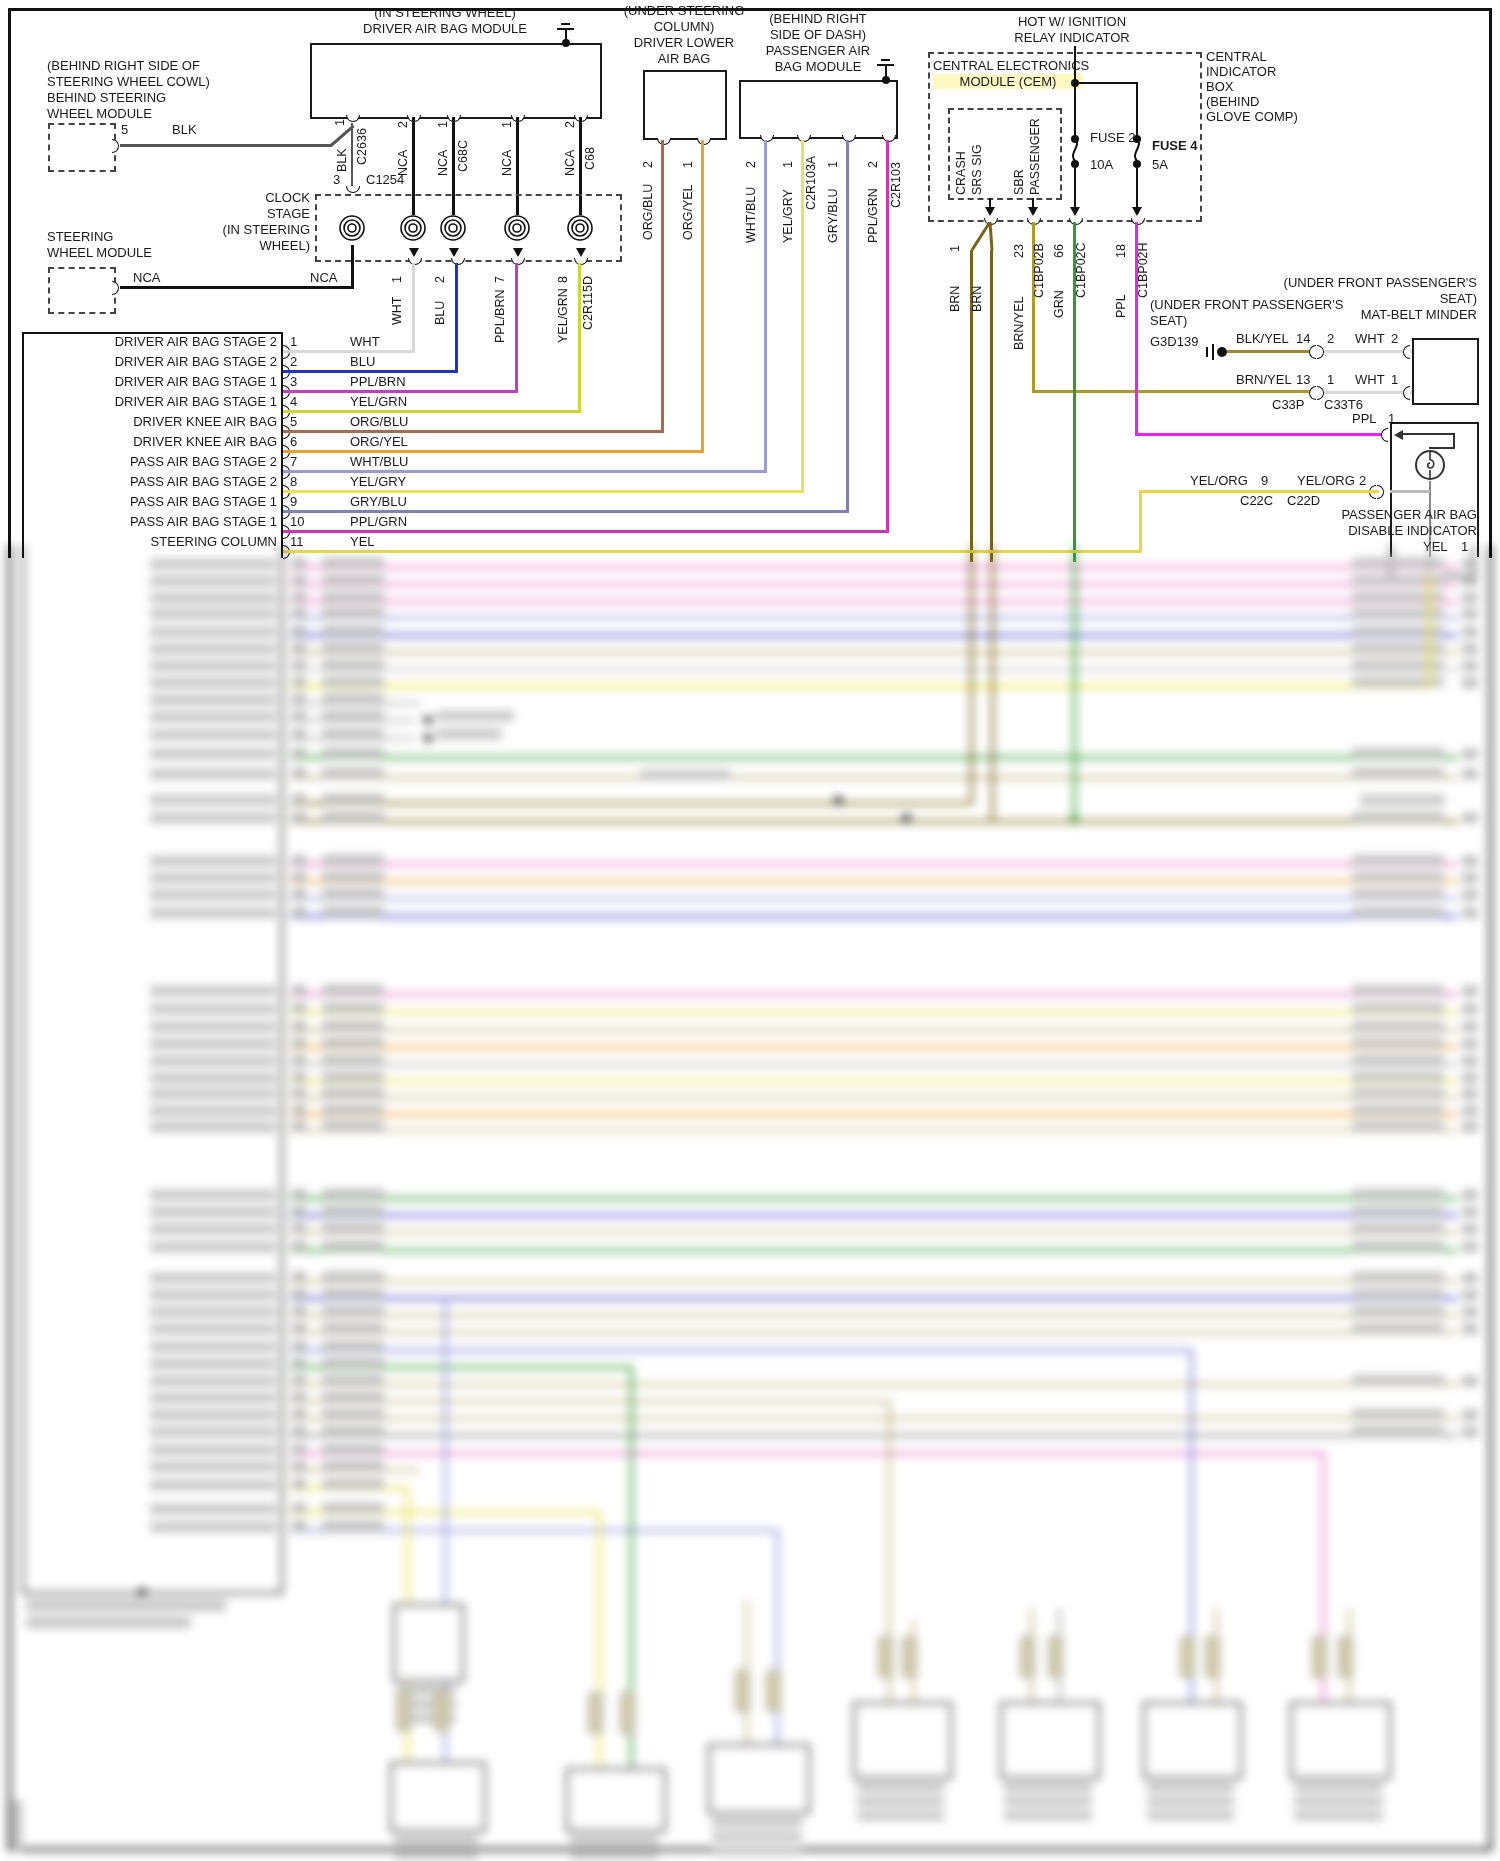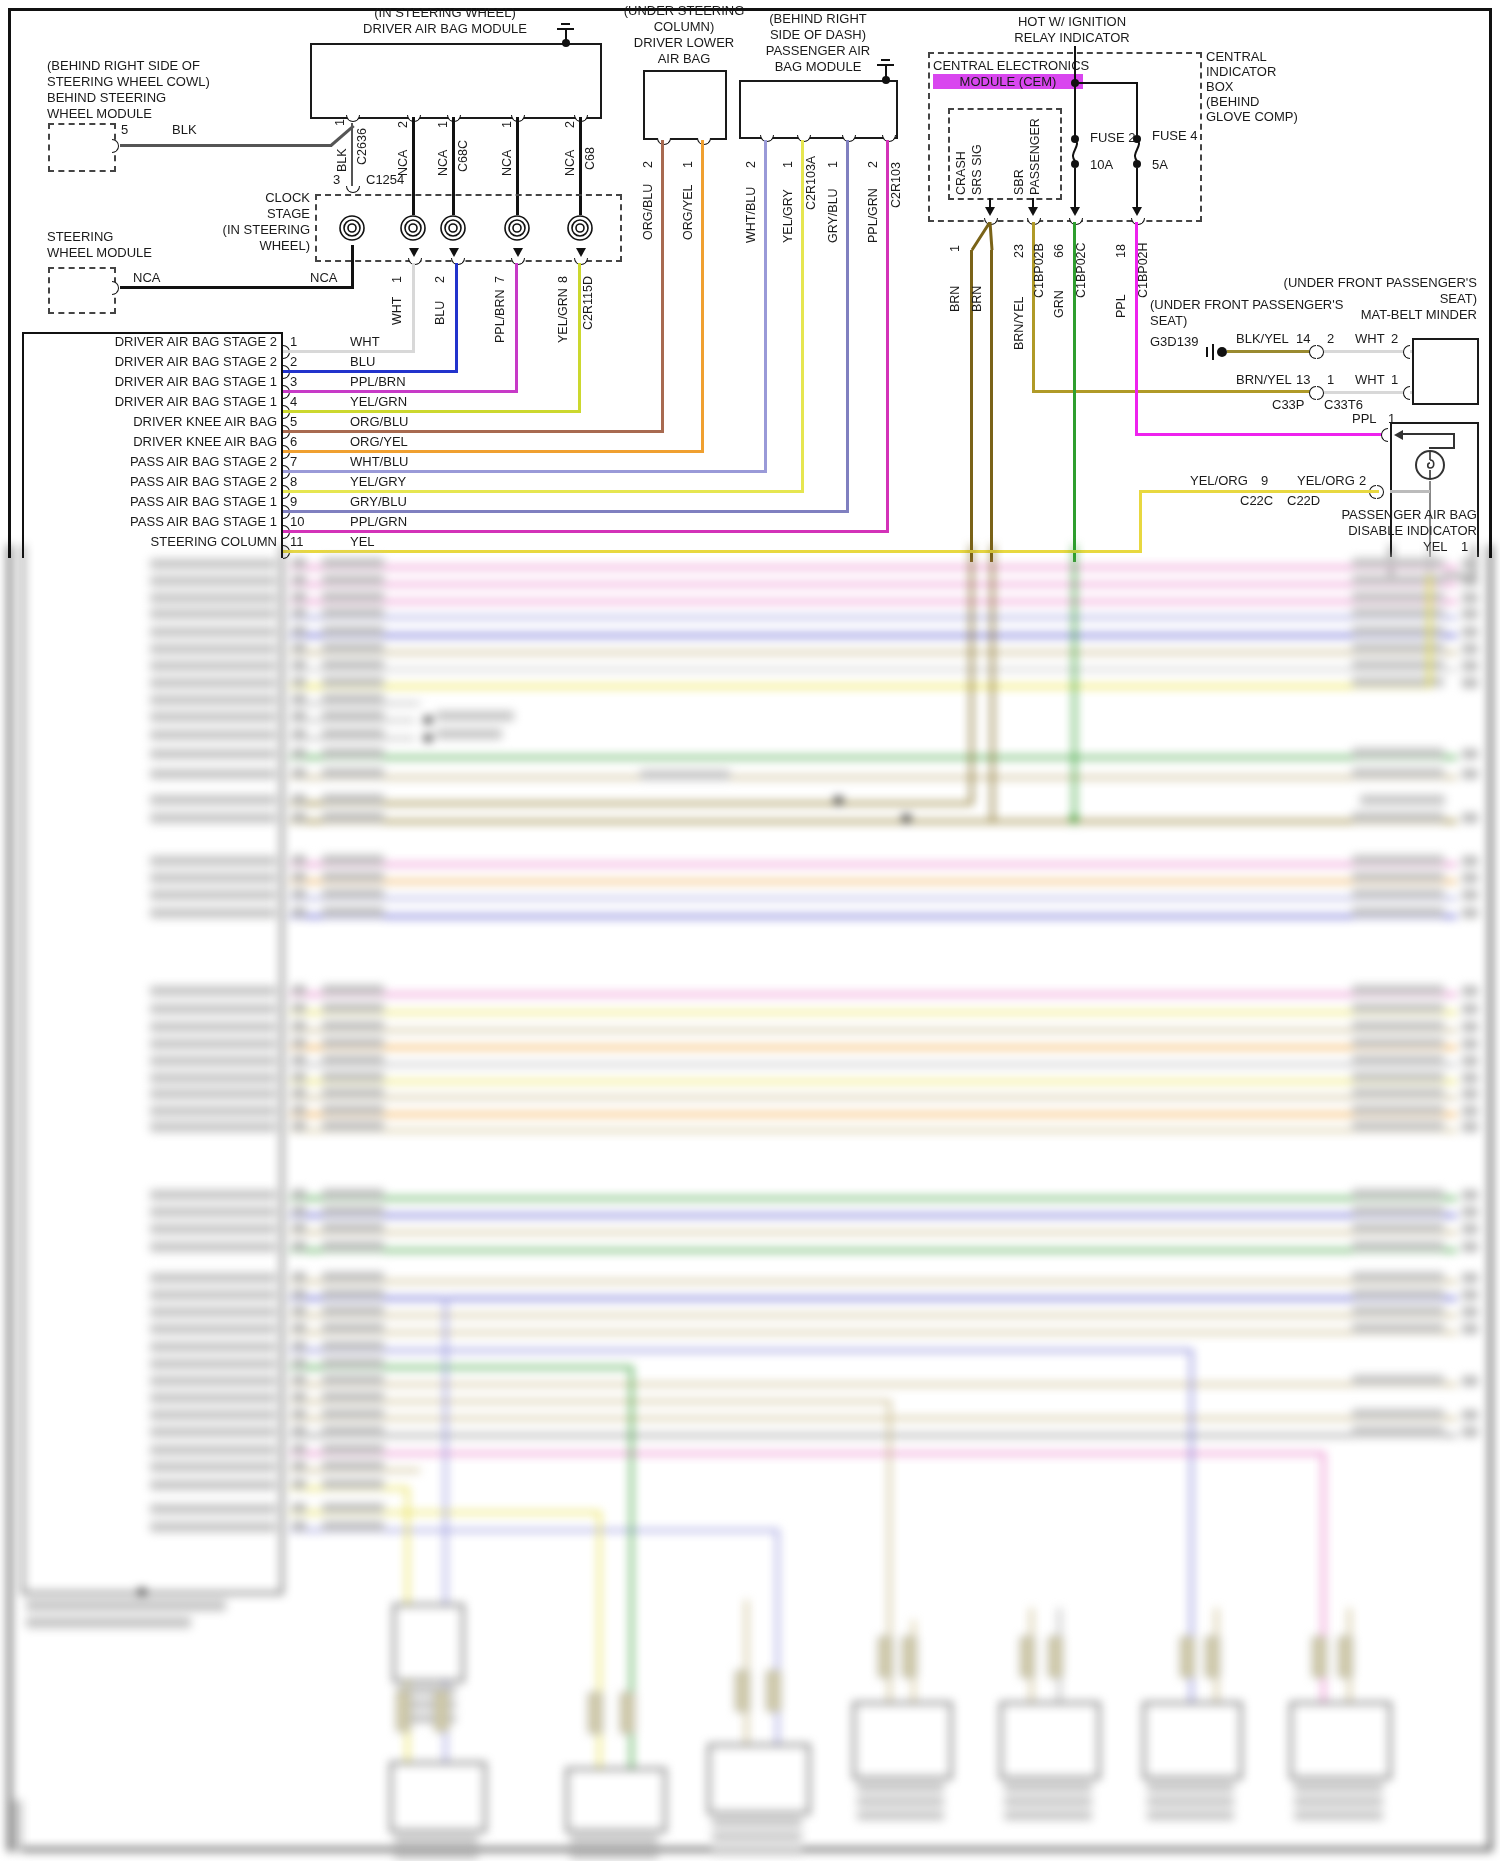--- a/index.html
+++ b/index.html
@@ -186,21 +186,21 @@
     <span class="v" style="left:840px;top:155px;">1</span>
     <span class="v" style="left:840px;top:230px;">GRY/BLU</span>
     <span class="v" style="left:880px;top:155px;">2</span>
     <span class="v" style="left:880px;top:230px;">PPL/GRN</span>
     <span class="v" style="left:903px;top:195px;">C2R103</span>
 
     <div class="t tc" style="left:992px;top:14px;width:160px;">HOT W/ IGNITION</div>
     <div class="t tc" style="left:992px;top:30px;width:160px;">RELAY INDICATOR</div>
     <div class="dash" style="left:928px;top:52px;width:270px;height:166px;"></div>
     <div class="t tc" style="left:933px;top:58px;width:150px;background:#fff;">CENTRAL ELECTRONICS</div>
-    <div class="t tc" style="left:933px;top:74px;width:150px;background:#d946ef;">MODULE (CEM)</div>
+    <div class="t tc" style="left:933px;top:74px;width:150px;background:#fef9c3;">MODULE (CEM)</div>
     <div class="t" style="left:1206px;top:49px;">CENTRAL</div>
     <div class="t" style="left:1206px;top:64px;">INDICATOR</div>
     <div class="t" style="left:1206px;top:79px;">BOX</div>
     <div class="t" style="left:1206px;top:94px;">(BEHIND</div>
     <div class="t" style="left:1206px;top:109px;">GLOVE COMP)</div>
     <div class="dash" style="left:948px;top:108px;width:110px;height:88px;"></div>
     <span class="v" style="left:968px;top:182px;">CRASH</span>
     <span class="v" style="left:984px;top:182px;">SRS SIG</span>
     <span class="v" style="left:1026px;top:182px;">SBR</span>
     <span class="v" style="left:1042px;top:182px;">PASSENGER</span>
@@ -214,21 +214,21 @@
     <div class="dot" style="left:1133px;top:135px;width:8px;height:8px;"></div>
     <div class="dot" style="left:1133px;top:160px;width:8px;height:8px;"></div>
     <svg style="position:absolute;left:1067px;top:139px;" width="16" height="26">
         <path d="M8,0 C15,7 1,14 8,22" fill="none" stroke="#111" stroke-width="2"></path>
       </svg>
     <svg style="position:absolute;left:1129px;top:139px;" width="16" height="26">
         <path d="M8,0 C15,7 1,14 8,22" fill="none" stroke="#111" stroke-width="2"></path>
       </svg>
     <div class="t" style="left:1090px;top:130px;">FUSE 2</div>
     <div class="t" style="left:1090px;top:157px;">10A</div>
-    <div class="t" style="left:1152px;top:128px;">FUSE 4</div>
+    <div class="t" style="left:1152px;top:138px;font-weight:bold;">FUSE 4</div>
     <div class="t" style="left:1152px;top:157px;">5A</div>
     <div class="w" style="left:1074px;top:168px;width:2px;height:42px;background:#111;"></div>
     <div class="w" style="left:1136px;top:168px;width:2px;height:42px;background:#111;"></div>
     <div class="w" style="left:989px;top:198px;width:2px;height:10px;background:#111;"></div>
     <div class="w" style="left:1032px;top:198px;width:2px;height:10px;background:#111;"></div>
     <div class="arrd" style="left:985px;top:207px;"></div>
     <div class="arrd" style="left:1028px;top:207px;"></div>
     <div class="arrd" style="left:1070px;top:207px;"></div>
     <div class="arrd" style="left:1132px;top:207px;"></div>
     <span class="jog" style="left:984px;top:218px;"></span>

